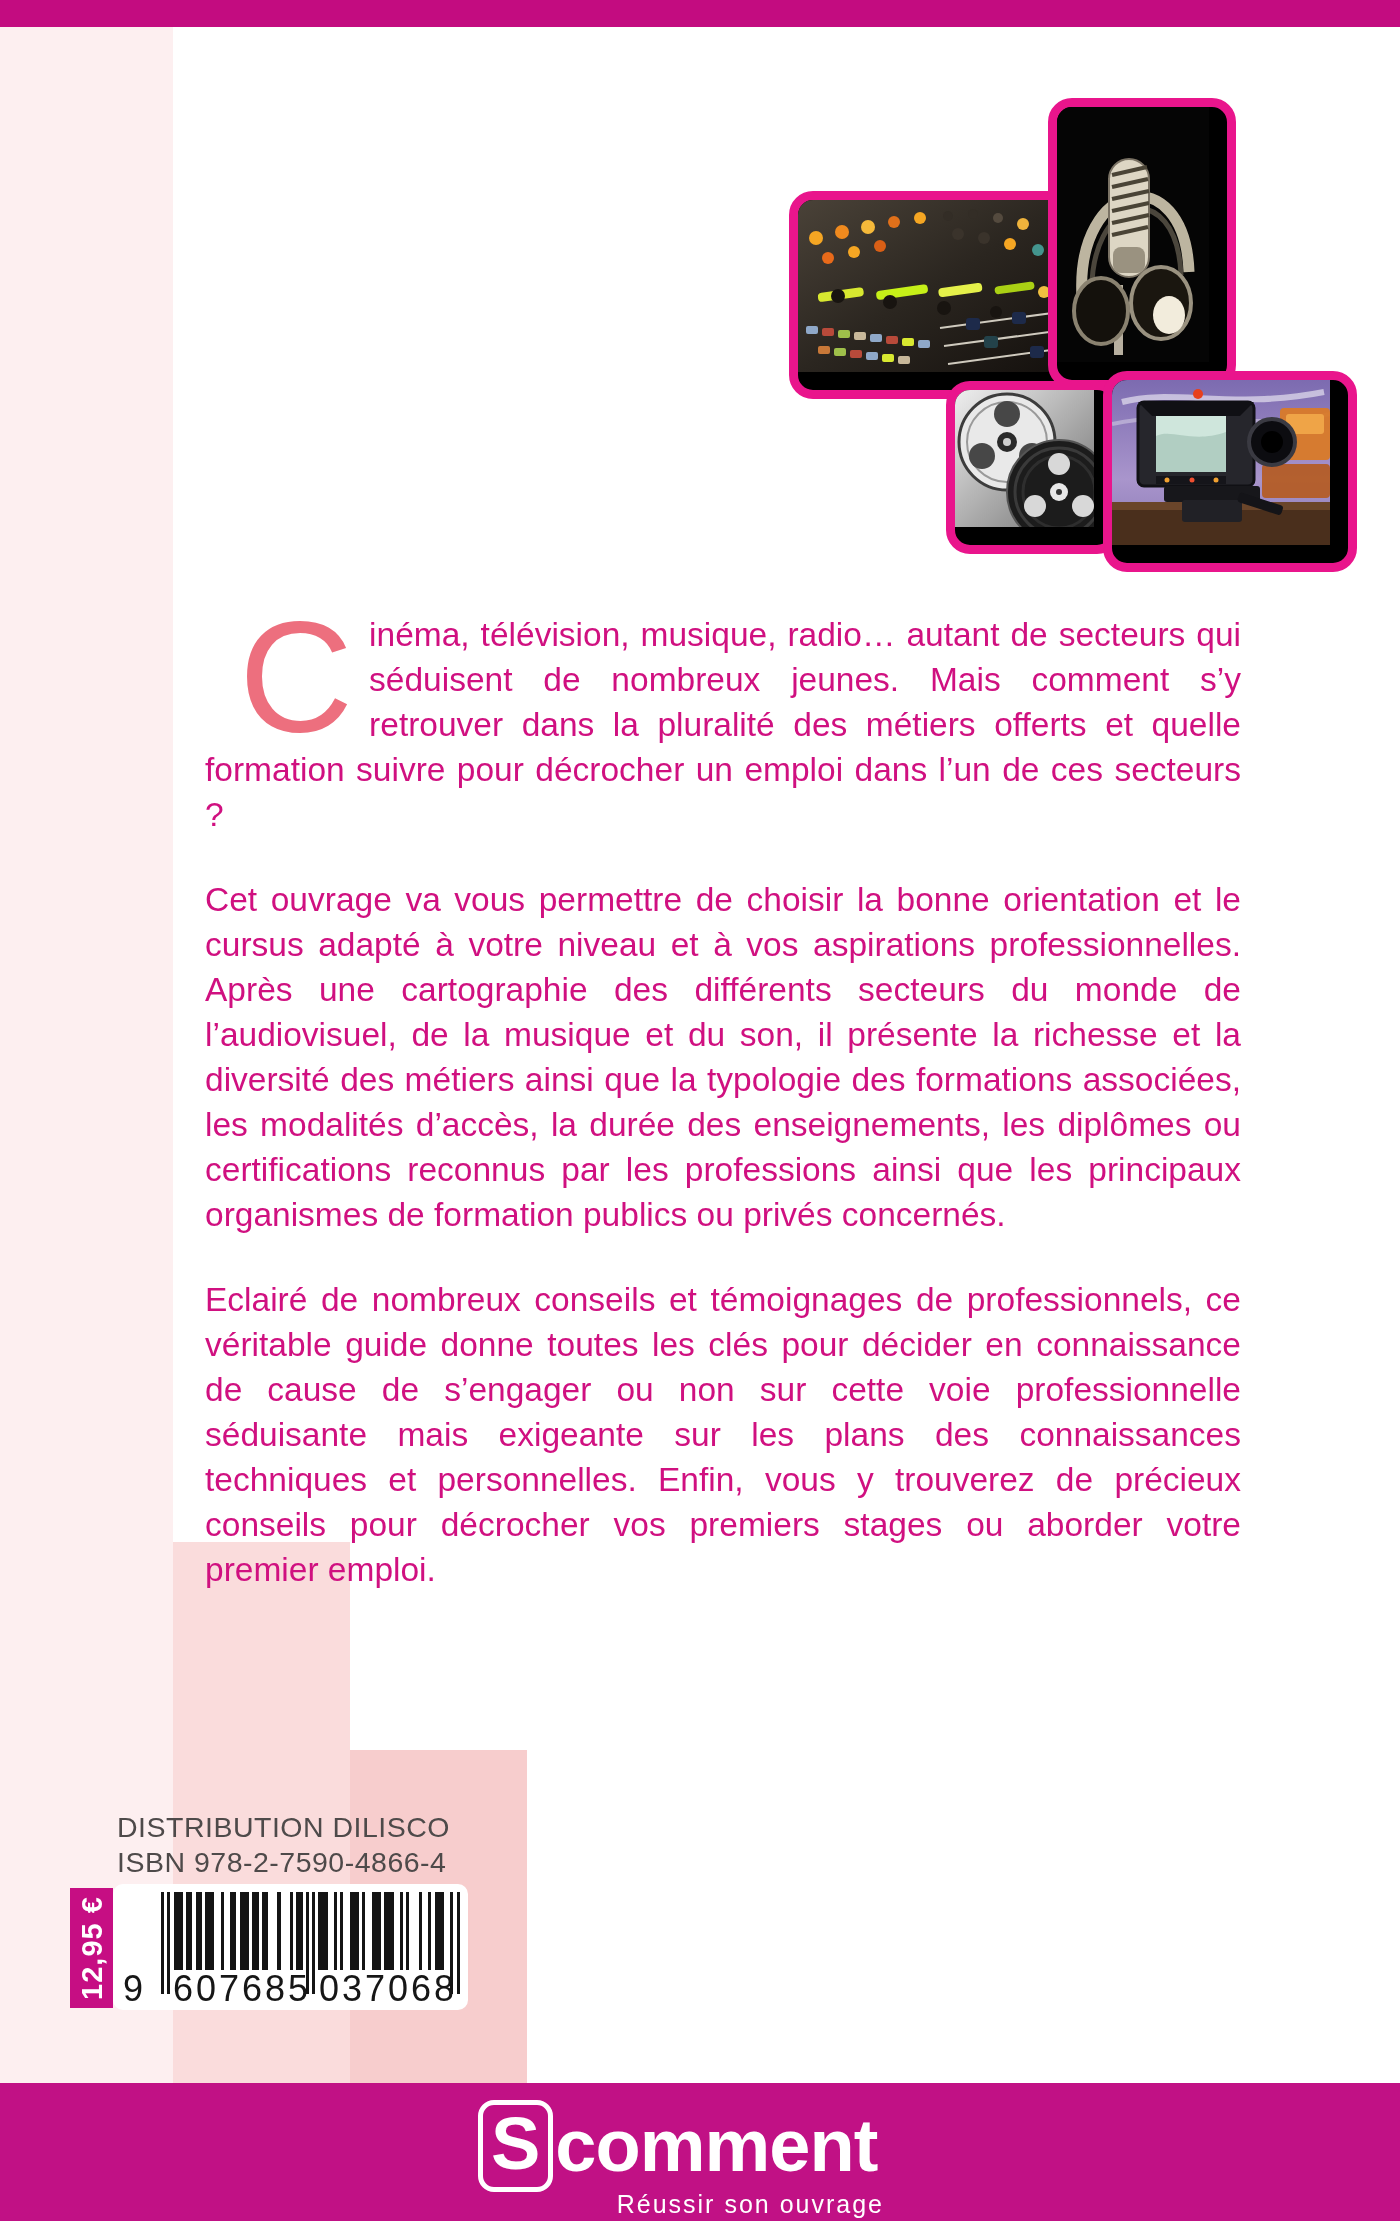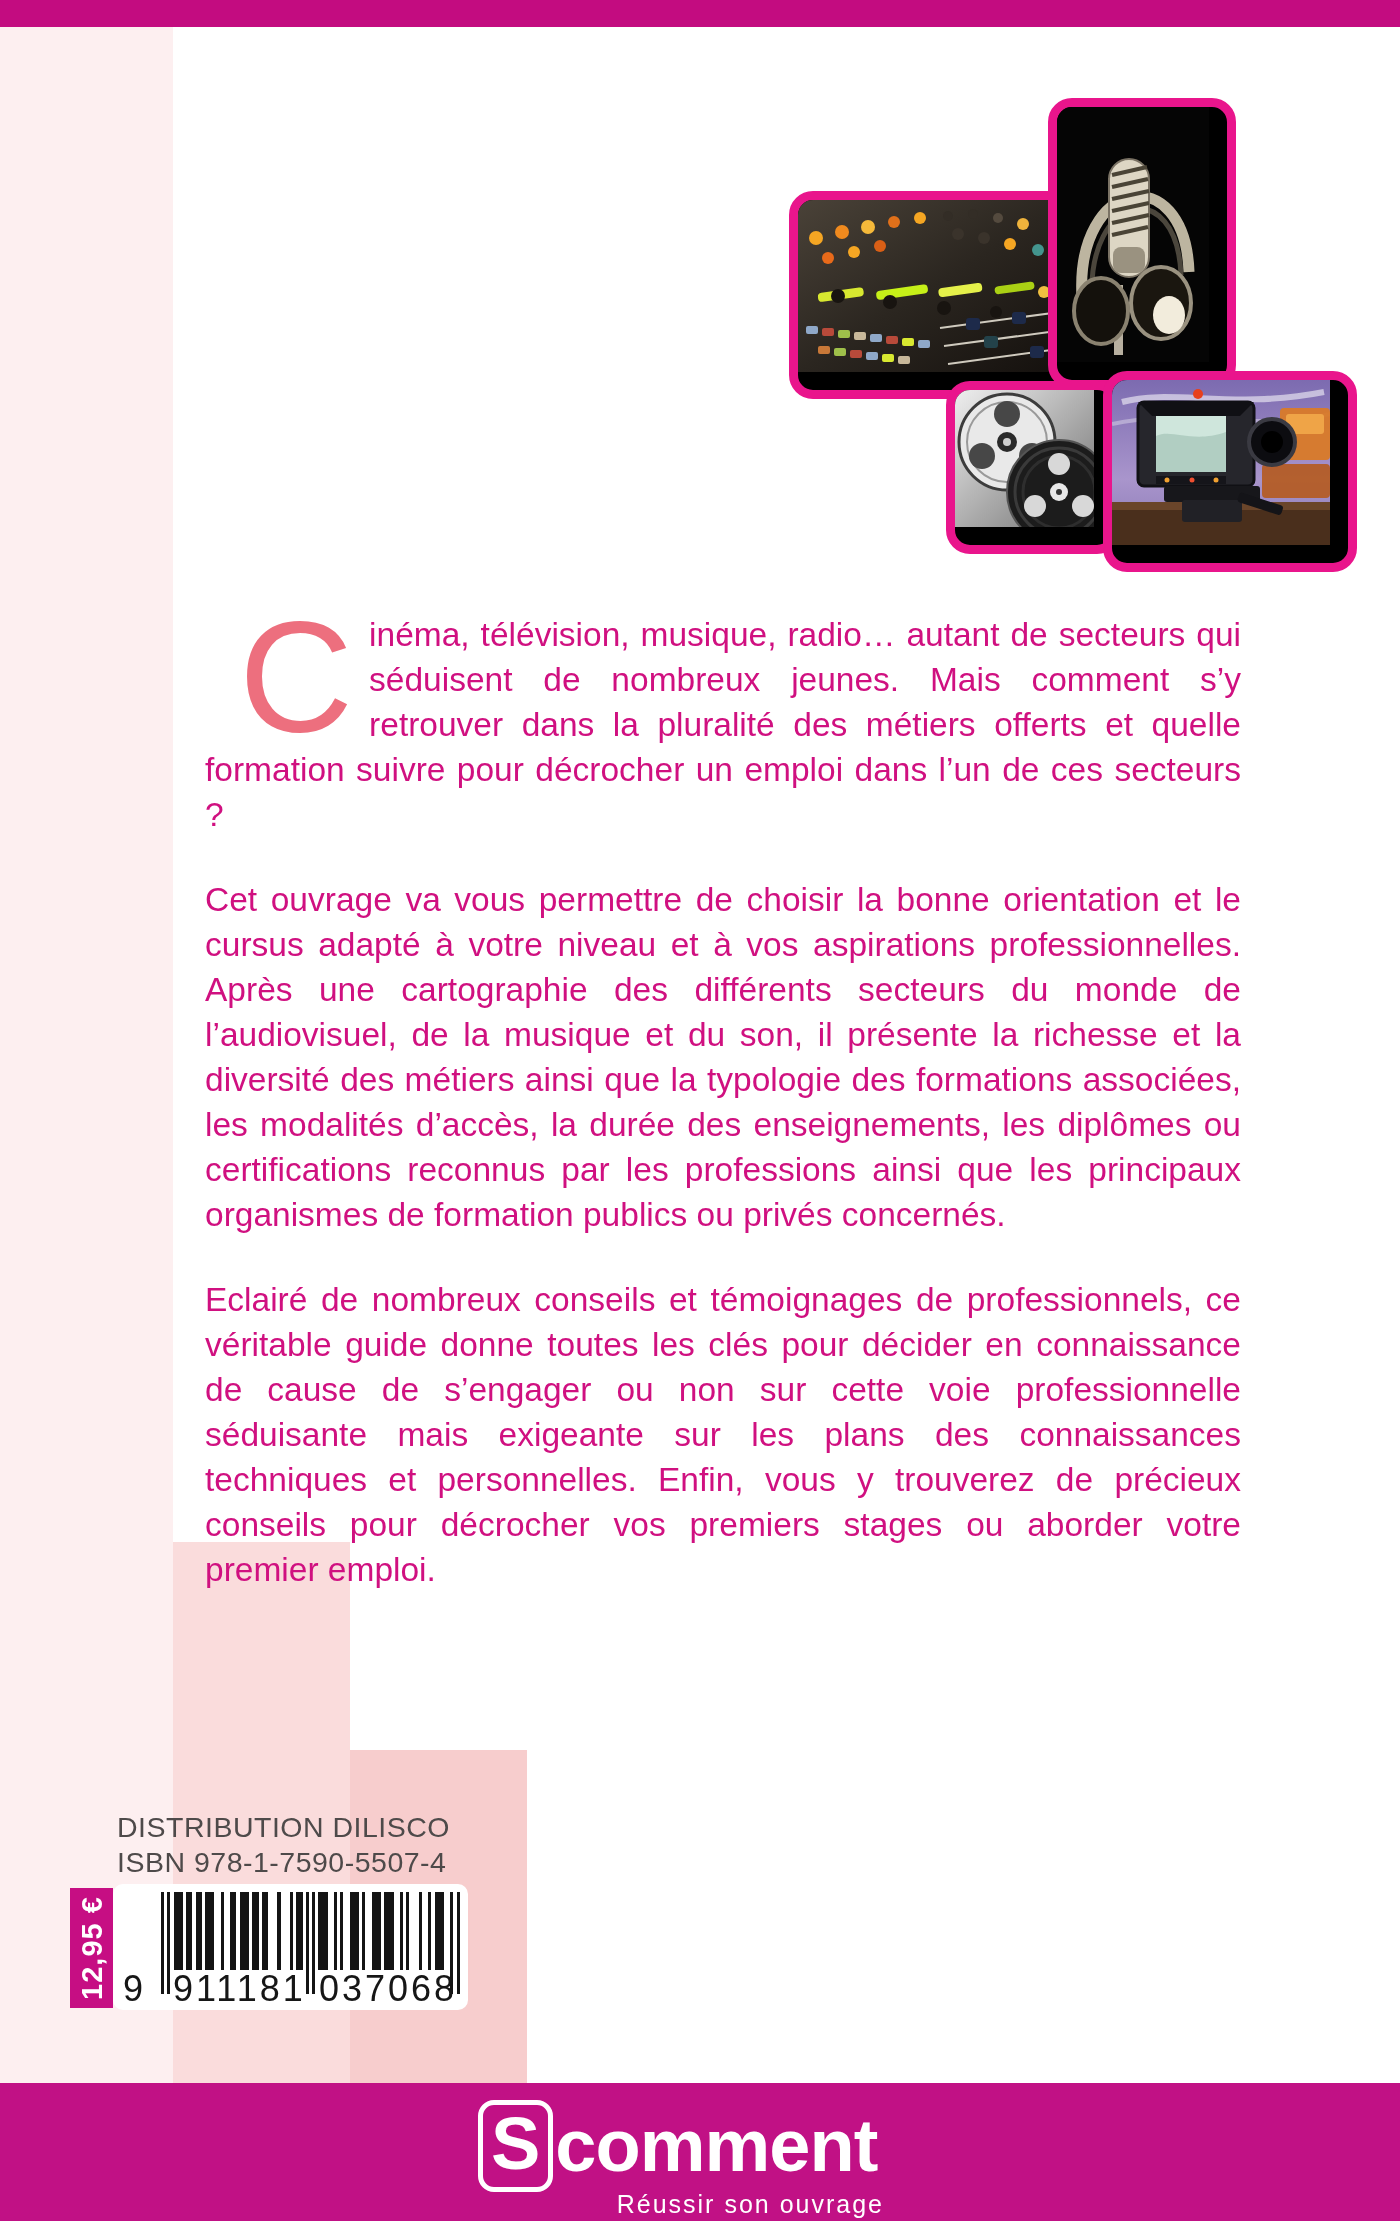--- a/index.html
+++ b/index.html
@@ -248,28 +248,28 @@
   <div class="copy">
     <p>
       <span class="dropcap">C</span><span>inéma, télévision, musique, radio… autant de secteurs qui séduisent de nombreux jeunes. Mais comment s’y retrouver dans la pluralité des métiers offerts et quelle formation suivre pour décrocher un emploi dans l’un de ces secteurs ?</span>
     </p>
     <p><span>Cet ouvrage va vous permettre de choisir la bonne orientation et le cursus adapté à votre niveau et à vos aspirations professionnelles. Après une cartographie des différents secteurs du monde de l’audiovisuel, de la musique et du son, il présente la richesse et la diversité des métiers ainsi que la typologie des formations associées, les modalités d’accès, la durée des enseignements, les diplômes ou certifications reconnus par les professions ainsi que les principaux organismes de formation publics ou privés concernés.</span></p>
     <p><span>Eclairé de nombreux conseils et témoignages de professionnels, ce véritable guide donne toutes les clés pour décider en connaissance de cause de s’engager ou non sur cette voie professionnelle séduisante mais exigeante sur les plans des connaissances techniques et personnelles. Enfin, vous y trouverez de précieux conseils pour décrocher vos premiers stages ou aborder votre premier emploi.</span></p>
   </div>
 
   <div class="dist">
     <div>DISTRIBUTION DILISCO</div>
-    <div>ISBN 978-1-7590-5507-4</div>
+    <div>ISBN 978-2-7590-4866-4</div>
   </div>
 
   <div class="bc-unit">
     <div class="bc-box">
       <div class="bc-bars"><span class="bcm bc-guard" style="width: 3.15px;"></span><span class="bcm bc-sp" style="width: 3.15px;"></span><span class="bcm bc-guard" style="width: 3.15px;"></span><span class="bcm bc-sp" style="width: 3.15px;"></span><span class="bcm bc-bar" style="width: 9.45px;"></span><span class="bcm bc-sp" style="width: 3.15px;"></span><span class="bcm bc-bar" style="width: 6.3px;"></span><span class="bcm bc-sp" style="width: 3.15px;"></span><span class="bcm bc-bar" style="width: 6.3px;"></span><span class="bcm bc-sp" style="width: 3.15px;"></span><span class="bcm bc-bar" style="width: 9.45px;"></span><span class="bcm bc-sp" style="width: 6.3px;"></span><span class="bcm bc-bar" style="width: 3.15px;"></span><span class="bcm bc-sp" style="width: 6.3px;"></span><span class="bcm bc-bar" style="width: 6.3px;"></span><span class="bcm bc-sp" style="width: 3.15px;"></span><span class="bcm bc-bar" style="width: 9.45px;"></span><span class="bcm bc-sp" style="width: 3.15px;"></span><span class="bcm bc-bar" style="width: 6.3px;"></span><span class="bcm bc-sp" style="width: 3.15px;"></span><span class="bcm bc-bar" style="width: 6.3px;"></span><span class="bcm bc-sp" style="width: 9.45px;"></span><span class="bcm bc-bar" style="width: 3.15px;"></span><span class="bcm bc-sp" style="width: 9.45px;"></span><span class="bcm bc-bar" style="width: 3.15px;"></span><span class="bcm bc-sp" style="width: 3.15px;"></span><span class="bcm bc-bar" style="width: 6.3px;"></span><span class="bcm bc-sp" style="width: 3.15px;"></span><span class="bcm bc-guard" style="width: 3.15px;"></span><span class="bcm bc-sp" style="width: 3.15px;"></span><span class="bcm bc-guard" style="width: 3.15px;"></span><span class="bcm bc-sp" style="width: 3.15px;"></span><span class="bcm bc-bar" style="width: 9.45px;"></span><span class="bcm bc-sp" style="width: 6.3px;"></span><span class="bcm bc-bar" style="width: 3.15px;"></span><span class="bcm bc-sp" style="width: 3.15px;"></span><span class="bcm bc-bar" style="width: 3.15px;"></span><span class="bcm bc-sp" style="width: 6.3px;"></span><span class="bcm bc-bar" style="width: 9.45px;"></span><span class="bcm bc-sp" style="width: 3.15px;"></span><span class="bcm bc-bar" style="width: 3.15px;"></span><span class="bcm bc-sp" style="width: 6.3px;"></span><span class="bcm bc-bar" style="width: 9.45px;"></span><span class="bcm bc-sp" style="width: 3.15px;"></span><span class="bcm bc-bar" style="width: 9.45px;"></span><span class="bcm bc-sp" style="width: 6.3px;"></span><span class="bcm bc-bar" style="width: 3.15px;"></span><span class="bcm bc-sp" style="width: 3.15px;"></span><span class="bcm bc-bar" style="width: 3.15px;"></span><span class="bcm bc-sp" style="width: 9.45px;"></span><span class="bcm bc-bar" style="width: 3.15px;"></span><span class="bcm bc-sp" style="width: 6.3px;"></span><span class="bcm bc-bar" style="width: 3.15px;"></span><span class="bcm bc-sp" style="width: 3.15px;"></span><span class="bcm bc-bar" style="width: 9.45px;"></span><span class="bcm bc-sp" style="width: 6.3px;"></span><span class="bcm bc-guard" style="width: 3.15px;"></span><span class="bcm bc-sp" style="width: 3.15px;"></span><span class="bcm bc-guard" style="width: 3.15px;"></span></div>
       <span class="bc-digit bc-d0">9</span>
-      <span class="bc-digit bc-d1">911181</span>
+      <span class="bc-digit bc-d1">607685</span>
       <span class="bc-digit bc-d2">037068</span>
     </div>
     <div class="price-tab">
       <span>12,95 €</span>
     </div>
   </div>
 
   <div class="bottom-band"></div>
   <div class="logo">
     <div class="logo-row">

